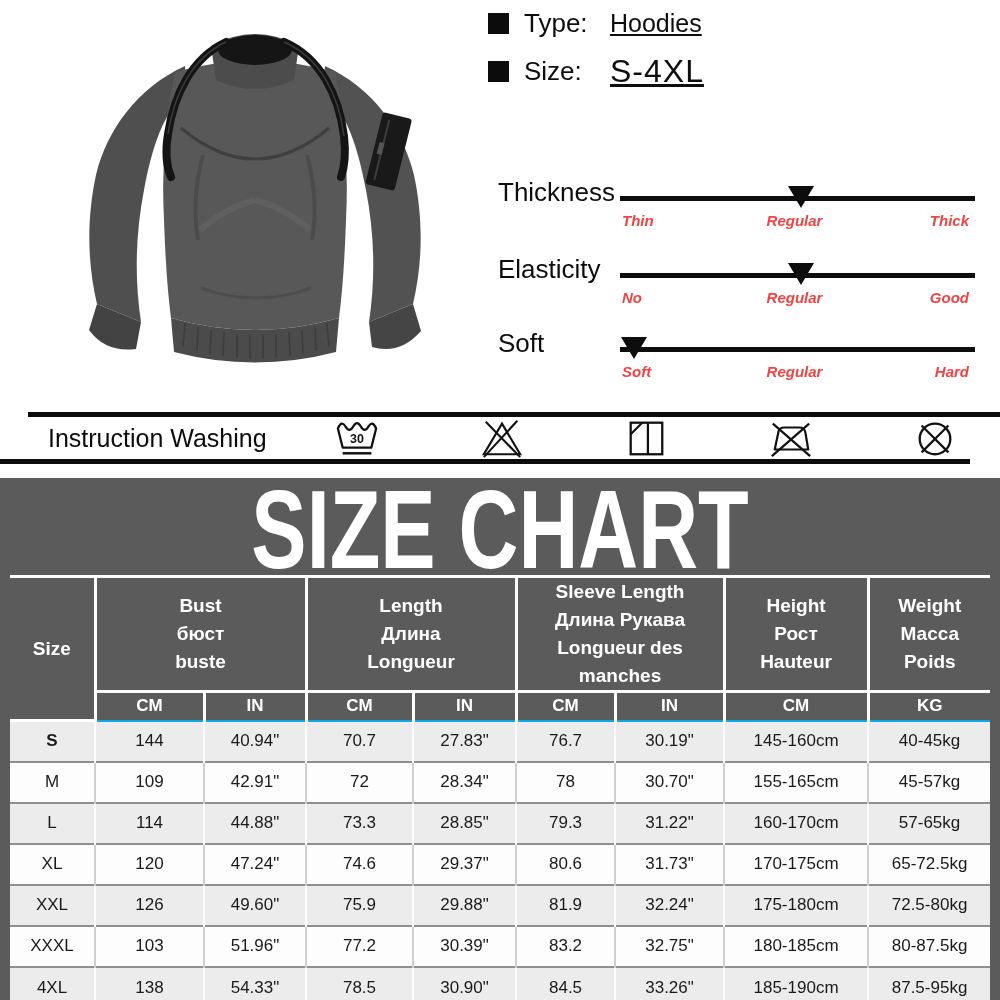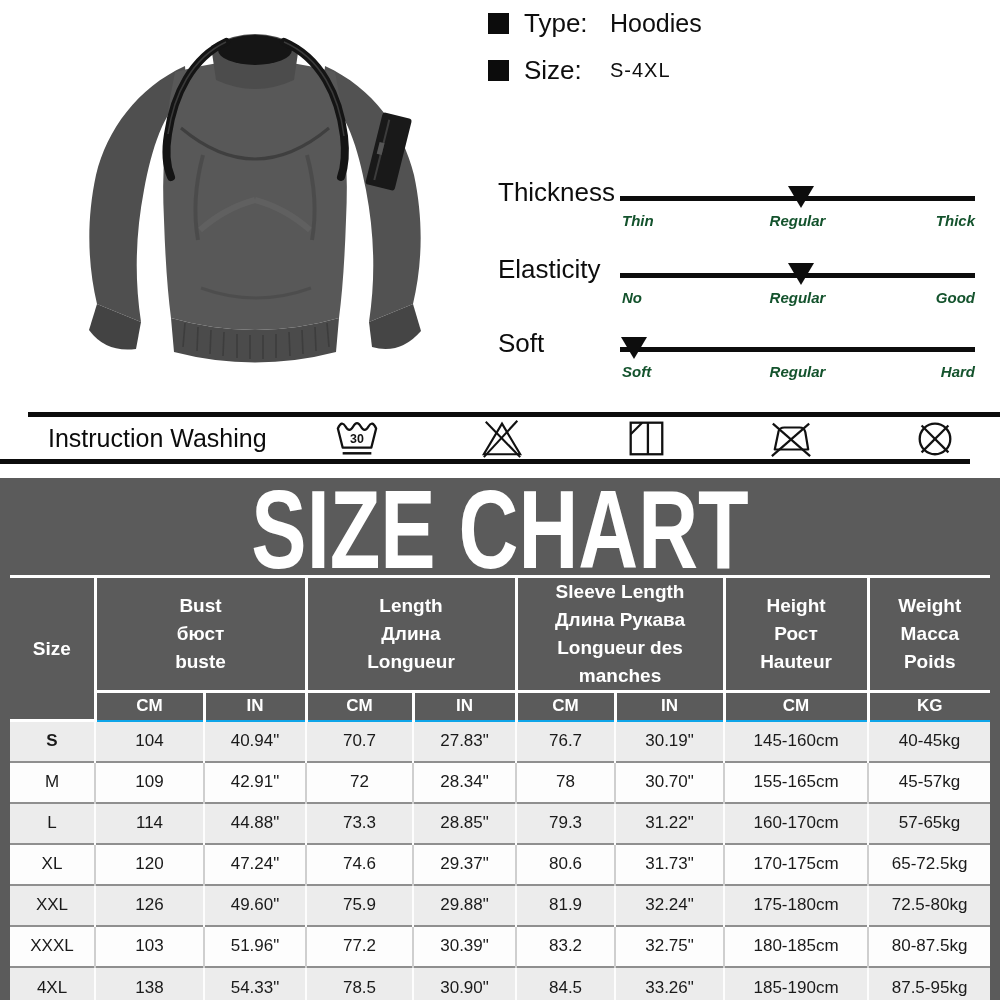--- a/index.html
+++ b/index.html
@@ -9,35 +9,35 @@
 
   
   .photo { position:absolute; left:5px; top:0; width:470px; height:405px; }
   .photo svg { width:100%; height:100%; }
 
   
   .specs { position:absolute; left:480px; top:6px; width:520px; }
   .spec-item { display:flex; align-items:center; margin-bottom:13px; min-height:34px; }
   .bullet { width:21px; height:21px; background:#0c0c0c; margin:0 15px 0 8px; flex:none; }
   .spec-label { font-size:26px; color:#0e0e0e; min-width:86px; }
-  .spec-value { font-size:25px; color:#0e0e0e; }
-  .spec-item:nth-child(2) .spec-value { font-size:20px; letter-spacing:1px; }
+  .spec-value { font-size:25px; color:#0e0e0e;text-decoration:underline; }
+  .spec-item:nth-child(2) .spec-value { font-size:32px; letter-spacing:1px; }
   .spec-item:nth-child(3) .spec-value { font-size:17.5px; font-weight:500; letter-spacing:-0.2px; }
 
   
   .scales { position:absolute; left:480px; top:160px; width:520px; height:250px; }
   .scale-row { position:absolute; left:0; width:100%; height:80px; }
   .scale-row:nth-child(1){ top:0; } .scale-row:nth-child(2){ top:77px; } .scale-row:nth-child(3){ top:151px; }
   .scale-name { position:absolute; left:18px; top:17px; font-size:26px; color:#0d0d0d; }
   .scale-track { position:absolute; left:140px; right:25px; top:36px; height:5px; background:#0d0d0d; }
   .scale-marker { position:absolute; top:-10px; width:0; height:0;
                   border-left:13px solid transparent; border-right:13px solid transparent;
                   border-top:22px solid #0d0d0d; }
-  .scale-ends { position:absolute; left:140px; right:25px; top:52px; height:22px;
-                font-size:15px; font-style:italic; font-weight:600; color:#14532d; }
+  .scale-ends { position:absolute; left:140px; right:31px; top:52px; height:22px;
+                font-size:15px; font-style:italic; font-weight:600; color:#ef4444; }
   .end-left { position:absolute; left:2px; }
   .end-mid  { position:absolute; left:50%; transform:translateX(-50%); }
   .end-right{ position:absolute; right:0; }
 
   
   .washing { position:absolute; top:410px; left:0; width:1000px; height:54px; background:#fff; }
   .wash-top-line    { position:absolute; top:2px; left:28px; right:0; height:5px; background:#0c0c0c; }
   .wash-bottom-line { position:absolute; bottom:0; left:0; right:30px; height:5px; background:#0c0c0c; }
   .wash-inner { position:absolute; top:8px; bottom:6px; left:0; right:0; display:flex; align-items:center; }
   .wash-label { font-size:25px; color:#0c0c0c; margin-left:48px; width:262px; flex:none; }
@@ -247,21 +247,21 @@
             <th>IN</th>
             <th>CM</th>
             <th>IN</th>
             <th>CM</th>
             <th>KG</th>
           </tr>
         </thead>
       <tbody id="tbody">
           <tr>
             <td class="size">S</td>
-            <td>104</td>
+            <td>144</td>
             <td>40.94"</td>
             <td>70.7</td>
             <td>27.83"</td>
             <td>76.7</td>
             <td>30.19"</td>
             <td>145-160cm</td>
             <td>40-45kg</td>
           </tr>
           <tr>
             <td class="size">M</td>

